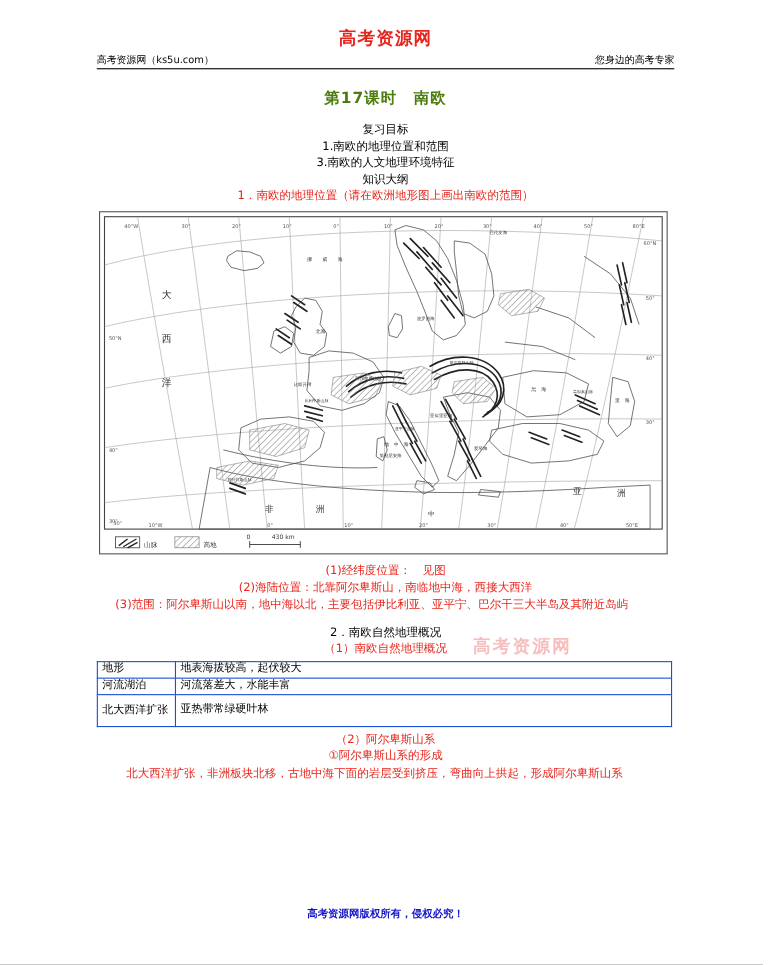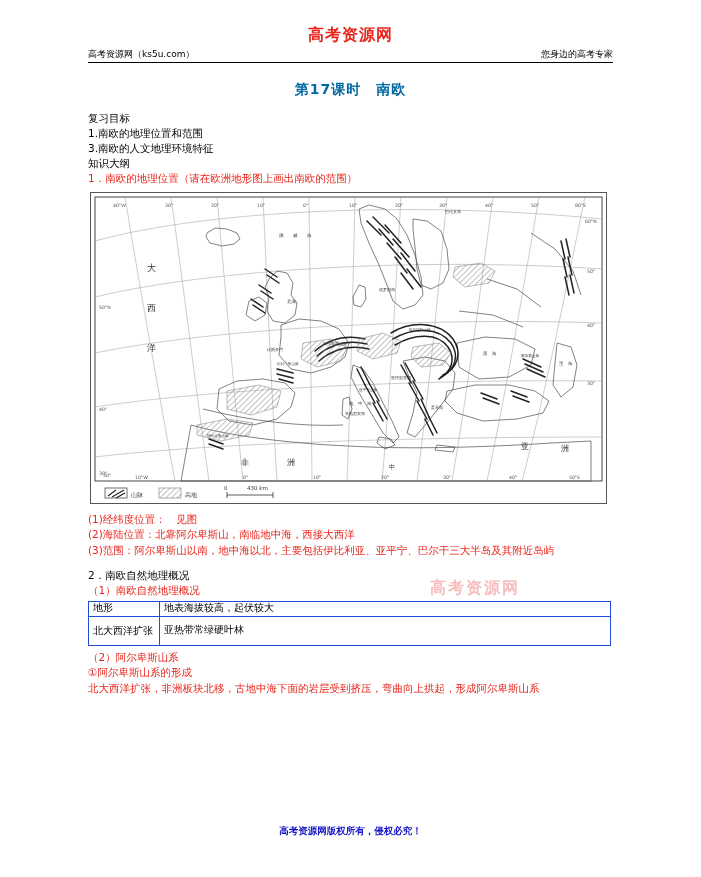--- a/index.html
+++ b/index.html
@@ -37,31 +37,32 @@
   }
   .rhead .right{
     position:absolute;right:0;bottom:1px;
     font-size:9px;color:#000;white-space:nowrap;
   }
   
   .doctitle{
     text-align:center;
     font-size:14px;
     font-weight:bold;
-    color:#0369a1;
+    color:#4d7c0f;
     margin-top:18px;
     margin-bottom:12px;
     letter-spacing:1px;
   }
   
   .ln{
     font-size:10.5px;
     line-height:15px;
     color:#000;
     white-space:nowrap;
+    text-align:center;
   }
   .red{color:#e8251c;}
   .wrapline{white-space:normal;line-height:16px;}
   .sp{height:10px;}
   
   .mapbox{
     position:relative;
     width:515px;
     height:310px;
     margin:6px 0 8px 2px;
@@ -388,20 +389,24 @@
     <div class="ln">2．南欧自然地理概况</div>
     <div class="ln red">（1）南欧自然地理概况</div>
 
     <table class="tbl">
       <tbody>
         <tr>
           <td class="k">地形</td>
           <td>地表海拔较高，起伏较大</td>
         </tr>
         <tr>
+          <td class="k">河流湖泊</td>
+          <td>河流落差大，水能丰富</td>
+        </tr>
+        <tr>
           <td class="k" style="line-height:13px;height:28px">北大西洋扩张</td>
           <td>亚热带常绿硬叶林</td>
         </tr>
       </tbody>
     </table>
 
     <div class="ln red">（2）阿尔卑斯山系</div>
     <div class="ln red">①阿尔卑斯山系的形成</div>
     <div class="ln red wrapline" style="width:505px">北大西洋扩张，非洲板块北移，古地中海下面的岩层受到挤压，弯曲向上拱起，形成阿尔卑斯山系</div>
 

